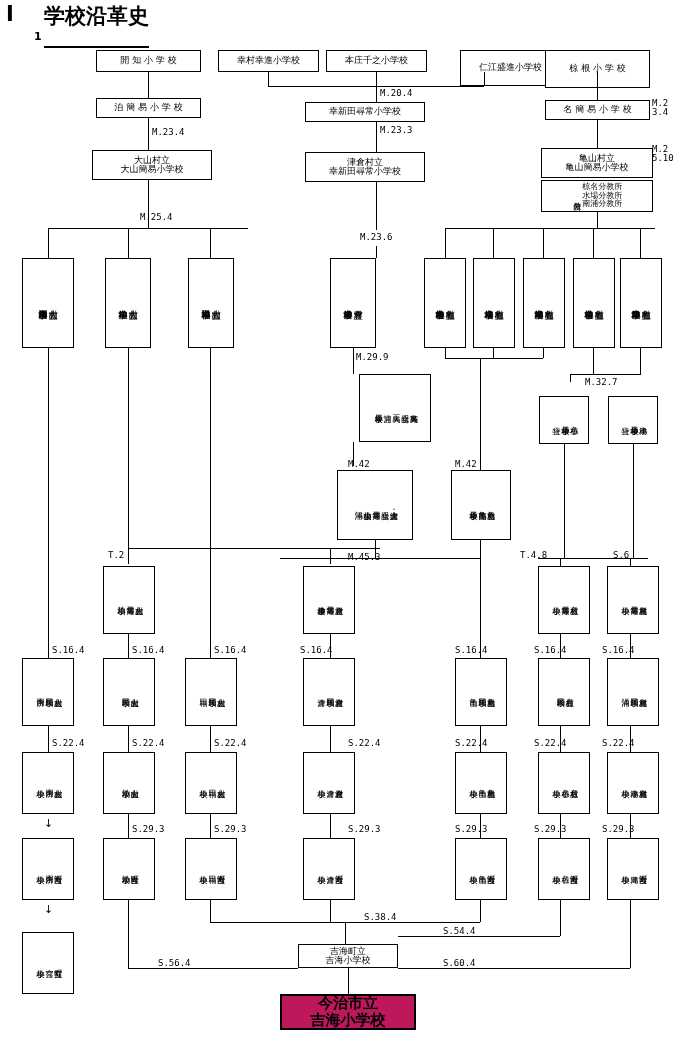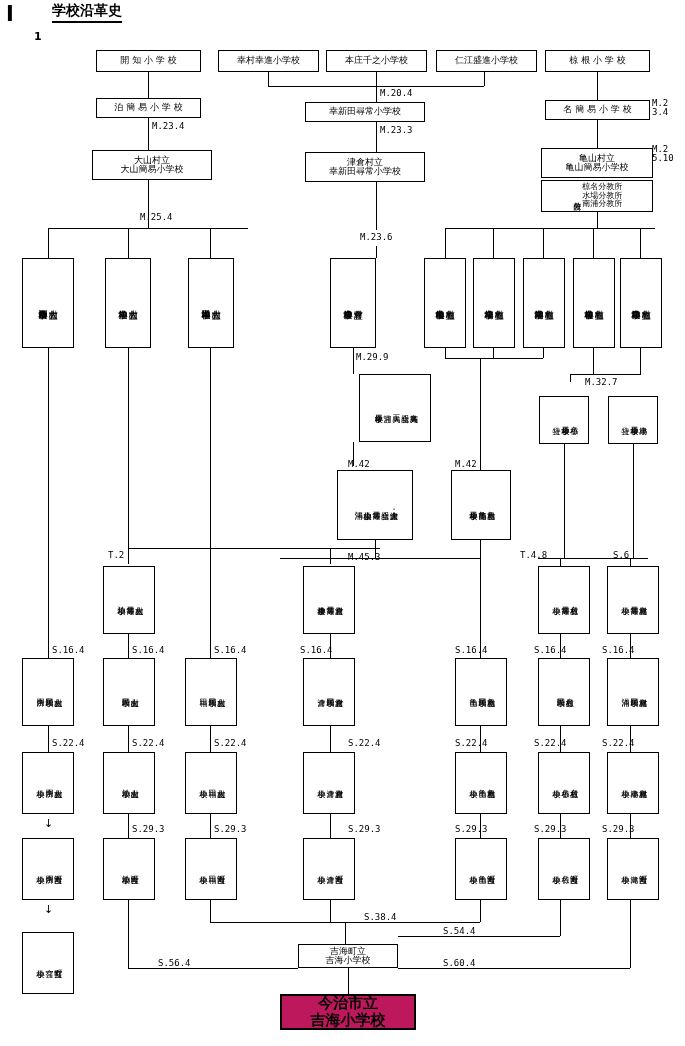--- a/index.html
+++ b/index.html
@@ -1,20 +1,20 @@
 <!DOCTYPE html>
 <html><head>
 <meta charset="utf-8">
 <style>
   html,body{margin:0;padding:0;background:#fff;}
   body{width:685px;height:1046px;position:relative;font-family:"DejaVu Sans","Liberation Sans",sans-serif;color:#000;}
   #canvas{position:absolute;left:0;top:0;width:685px;height:1046px;}
 
   .hdr-num{position:absolute;font-size:21px;font-weight:bold;left:6px;top:2px;letter-spacing:0;}
-  .hdr-title{position:absolute;font-size:14px;font-weight:bold;left:52px;top:2px;border-bottom:2px solid #000;padding-bottom:1px;}
+  .hdr-title{position:absolute;font-size:21px;font-weight:bold;left:44px;top:2px;border-bottom:2px solid #000;padding-bottom:16px;}
   .sub-num{position:absolute;font-size:11px;font-weight:bold;left:34px;top:30px;}
   .sub-title{position:absolute;font-size:12px;font-weight:bold;left:56px;top:28px;}
 
   .box{position:absolute;border:1px solid #000;background:#fff;box-sizing:border-box;
        display:flex;align-items:center;justify-content:center;overflow:hidden;}
   .box .t{font-size:9px;line-height:1.05;text-align:center;white-space:pre;}
   .vbox .t{writing-mode:vertical-rl;text-orientation:upright;font-size:9px;line-height:1.15;letter-spacing:0px;}
   .lbl{position:absolute;font-size:9px;font-family:"DejaVu Sans Mono","Liberation Mono",monospace;white-space:pre;}
   .ln{position:absolute;background:#000;}
   .hl{height:1px;}
@@ -35,24 +35,24 @@
 
   <div class="box" style="left:96px;top:50px;width:105px;height:22px">
       <span class="t">開 知 小 学 校</span>
     </div>
   <div class="box" style="left:218px;top:50px;width:101px;height:22px">
       <span class="t">幸村幸進小学校</span>
     </div>
   <div class="box" style="left:326px;top:50px;width:101px;height:22px">
       <span class="t">本庄千之小学校</span>
     </div>
-  <div class="box" style="left:436px;top:50px;width:101px;height:22px">
+  <div class="box" style="left:460px;top:50px;width:101px;height:36px">
       <span class="t">仁江盛進小学校</span>
     </div>
-  <div class="box" style="left:545px;top:50px;width:105px;height:22px">
+  <div class="box" style="left:545px;top:50px;width:105px;height:38px">
       <span class="t">椋 根 小 学 校</span>
     </div>
 
   <div class="ln vl" style="left:148px;top:72px;height:26px"></div>
   <div class="ln vl" style="left:268px;top:72px;height:14px"></div>
   <div class="ln vl" style="left:376px;top:72px;height:14px"></div>
   <div class="ln vl" style="left:484px;top:72px;height:14px"></div>
   <div class="ln hl" style="left:268px;top:86px;width:216px"></div>
   <div class="ln vl" style="left:376px;top:86px;height:16px"></div>
   <div class="ln vl" style="left:597px;top:72px;height:28px"></div>
@@ -64,21 +64,21 @@
   <div class="box" style="left:305px;top:102px;width:120px;height:20px">
       <span class="t">幸新田尋常小学校</span>
     </div>
   <div class="box" style="left:545px;top:100px;width:105px;height:20px">
       <span class="t">名 簡 易 小 学 校</span>
     </div>
   <div class="lbl" style="left:652px;top:99px;line-height:1.05">M.2
 3.4</div>
 
   <div class="ln vl" style="left:148px;top:118px;height:32px"></div>
-  <div class="lbl" style="left:152px;top:121px">M.23.4</div>
+  <div class="lbl" style="left:152px;top:127px">M.23.4</div>
   <div class="ln vl" style="left:376px;top:122px;height:30px"></div>
   <div class="lbl" style="left:380px;top:125px">M.23.3</div>
   <div class="ln vl" style="left:597px;top:120px;height:28px"></div>
   <div class="lbl" style="left:652px;top:145px;line-height:1.05">M.2
 5.10</div>
 
   <div class="box" style="left:92px;top:150px;width:120px;height:30px">
       <span class="t">大山村立
 大山簡易小学校</span>
     </div>

